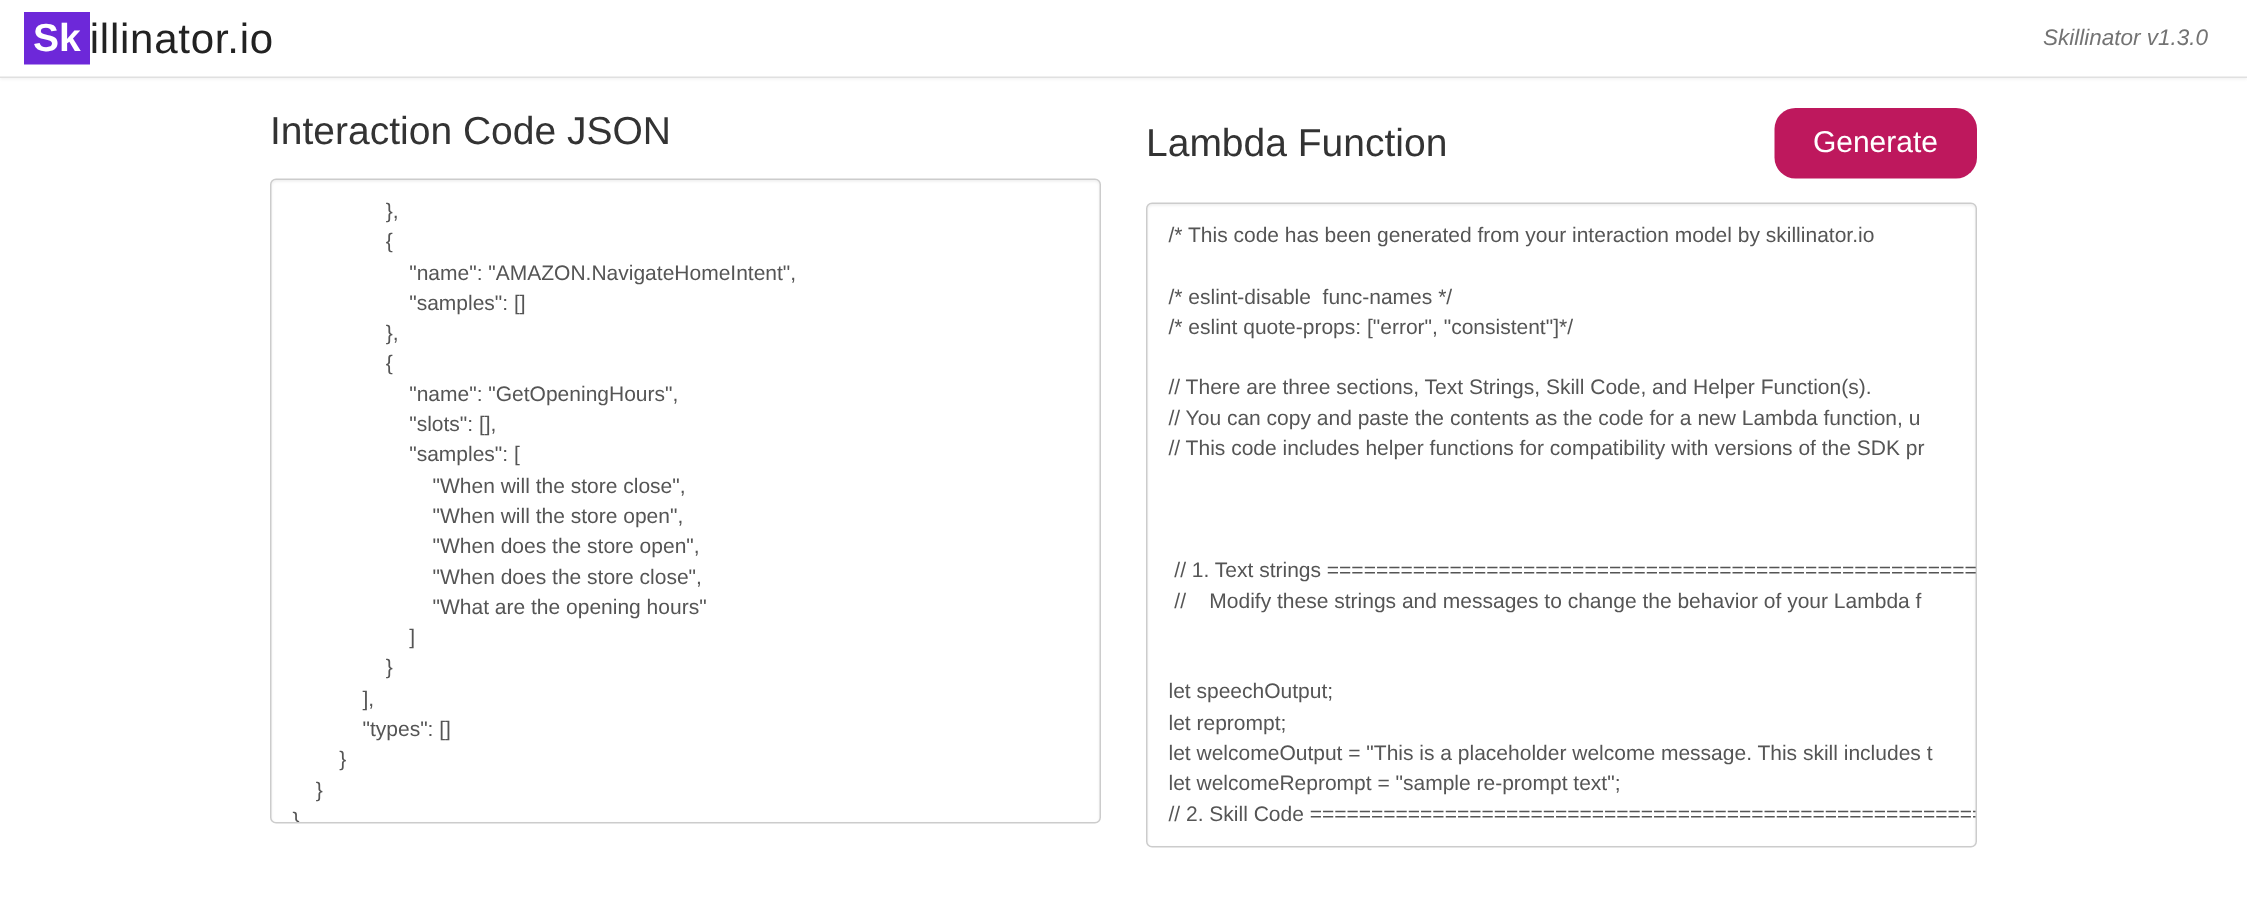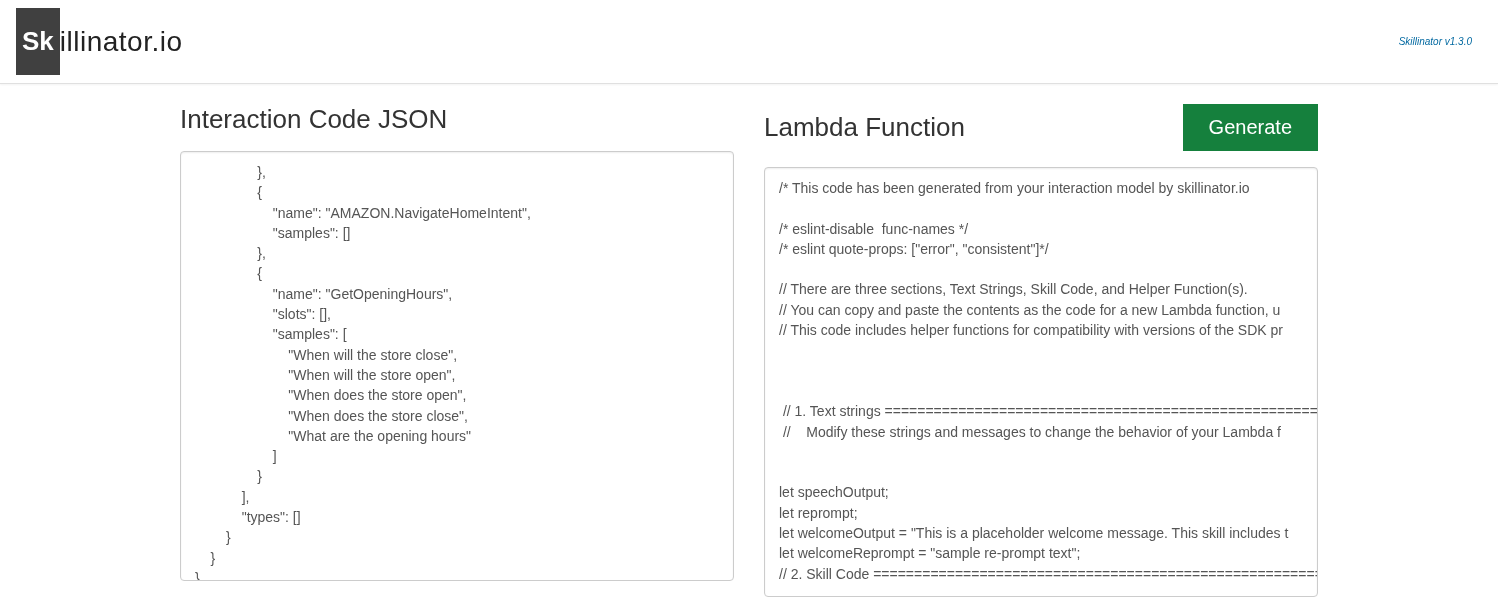--- a/index.html
+++ b/index.html
@@ -17,34 +17,34 @@
       box-shadow: 0 1px 2px rgba(0,0,0,0.05);
     }
     .logo {
       display: flex;
       align-items: center;
       font-size: 28px;
       font-weight: 400;
       color: #222;
     }
     .logo-mark {
-      background: #404040;
+      background: #6d28d9;
       color: #fff;
       font-weight: 700;
-      padding: 18px 6px;
+      padding: 2px 6px;
       font-size: 26px;
       display: inline-block;
     }
     .logo-text {
       letter-spacing: 0.5px;
     }
     .version {
-      color: #0369a1;
+      color: #737373;
       font-style: italic;
-      font-size: 10px;
+      font-size: 15px;
       padding-right: 10px;
     }
     .main {
       display: flex;
       gap: 30px;
       padding: 20px 180px;
     }
     .col {
       flex: 1;
       display: flex;
@@ -57,24 +57,24 @@
       margin-bottom: 16px;
     }
     .heading-row {
       display: flex;
       justify-content: space-between;
       align-items: center;
       margin-bottom: 16px;
     }
     .heading-row .col-heading { margin-bottom: 0; }
     .generate-btn {
-      background: #15803d;
+      background: #be185d;
       color: #fff;
       border: none;
-      border-radius: 0;
+      border-radius: 14px;
       padding: 12px 26px;
       font-size: 20px;
       cursor: pointer;
     }
     .textarea-wrap {
       position: relative;
     }
     textarea.code-box {
       width: 100%;
       height: 430px;

